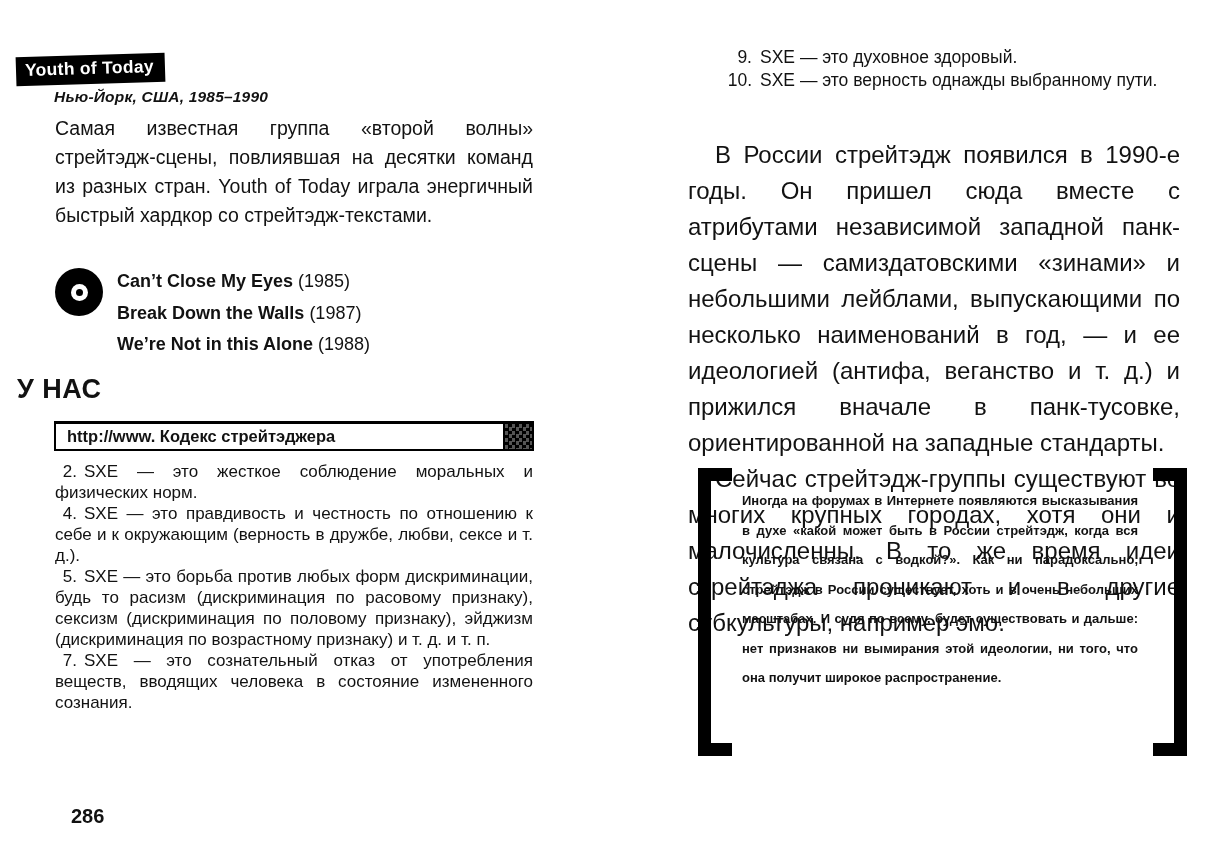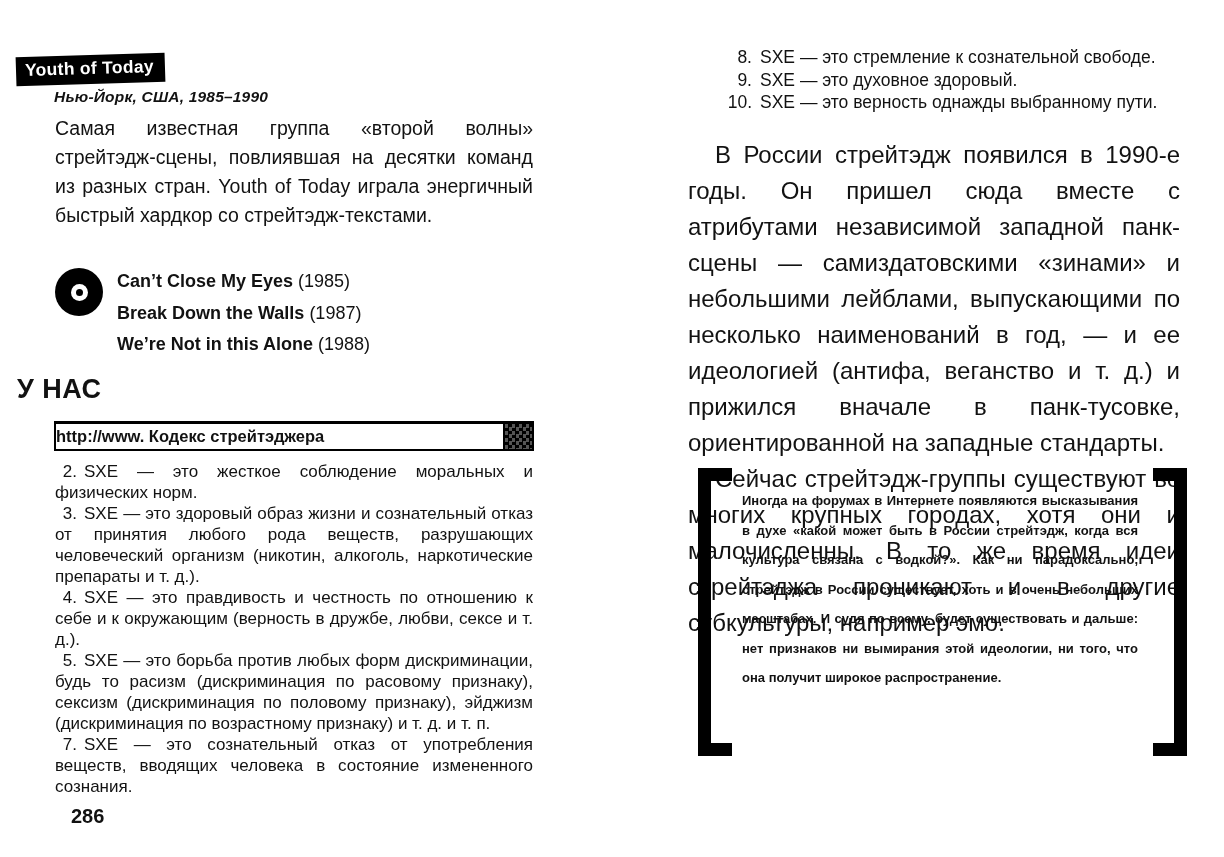--- a/index.html
+++ b/index.html
@@ -36,21 +36,21 @@
   .disco-year{font-weight:normal;margin-left:5px;}
   .section-heading{
     position:absolute;left:17px;top:374px;font-size:27px;font-weight:800;
     letter-spacing:.5px;
   }
   .address-bar{
     position:absolute;left:54px;top:421px;width:480px;height:30px;
     border:2px solid #000;box-sizing:border-box;display:flex;align-items:center;
     background:#fff;border-top-width:3px;
   }
-  .address-text{flex:1;font-size:16.5px;font-weight:bold;white-space:nowrap;}
+  .address-text{flex:1;font-size:16.5px;font-weight:bold;padding-left:11px;white-space:nowrap;}
   .address-corner{
     width:27px;height:100%;border-left:2px solid #000;
     background-image:repeating-conic-gradient(#000 0% 25%, #555 0% 50%);
     background-size:7px 7px;
   }
   .code-list{
     position:absolute;left:55px;top:461px;width:478px;
     font-size:17px;line-height:21px;text-align:justify;
   }
   .code-list p{margin:0;}
@@ -120,37 +120,31 @@
   <div class="address-bar">
     <div class="address-text">http://www. Кодекс стрейтэджера</div>
     <div class="address-corner"></div>
   </div>
 
   <div class="code-list">
     <p>
       <span class="num">2.</span><span>SXE — это жесткое соблюдение моральных и физических норм.</span>
     </p>
     <p>
-      <span class="num">3.</span><span>SXE — это здоровый образ жизни и сознательный отказ от принятия любого рода веществ, разрушающих человеческий организм (никотин, алкоголь, наркотические препараты и т. д.).</span>
-    </p>
-    <p>
       <span class="num">4.</span><span>SXE — это правдивость и честность по отношению к себе и к окружающим (верность в дружбе, любви, сексе и т. д.).</span>
     </p>
     <p>
       <span class="num">5.</span><span>SXE — это борьба против любых форм дискриминации, будь то расизм (дискриминация по расовому признаку), сексизм (дискриминация по половому признаку), эйджизм (дискриминация по возрастному признаку) и т. д. и т. п.</span>
     </p>
     <p>
       <span class="num">7.</span><span>SXE — это сознательный отказ от употребления веществ, вводящих человека в состояние измененного сознания.</span>
     </p>
   </div>
 
   <div class="code-list-right">
-    <p>
-      <span class="num">8.</span><span>SXE — это стремление к сознательной свободе.</span>
-    </p>
     <p>
       <span class="num">9.</span><span>SXE — это духовное здоровый.</span>
     </p>
     <p>
       <span class="num">10.</span><span>SXE — это верность однажды выбранному пути.</span>
     </p>
   </div>
 
   <div class="russia-paragraphs">
     <p>В России стрейтэдж появился в 1990-е годы. Он пришел сюда вместе с атрибутами независимой западной панк-сцены — самиздатовскими «зинами» и небольшими лейблами, выпускающими по несколько наименований в год, — и ее идеологией (антифа, веганство и т. д.) и прижился вначале в панк-тусовке, ориентированной на западные стандарты.</p>

